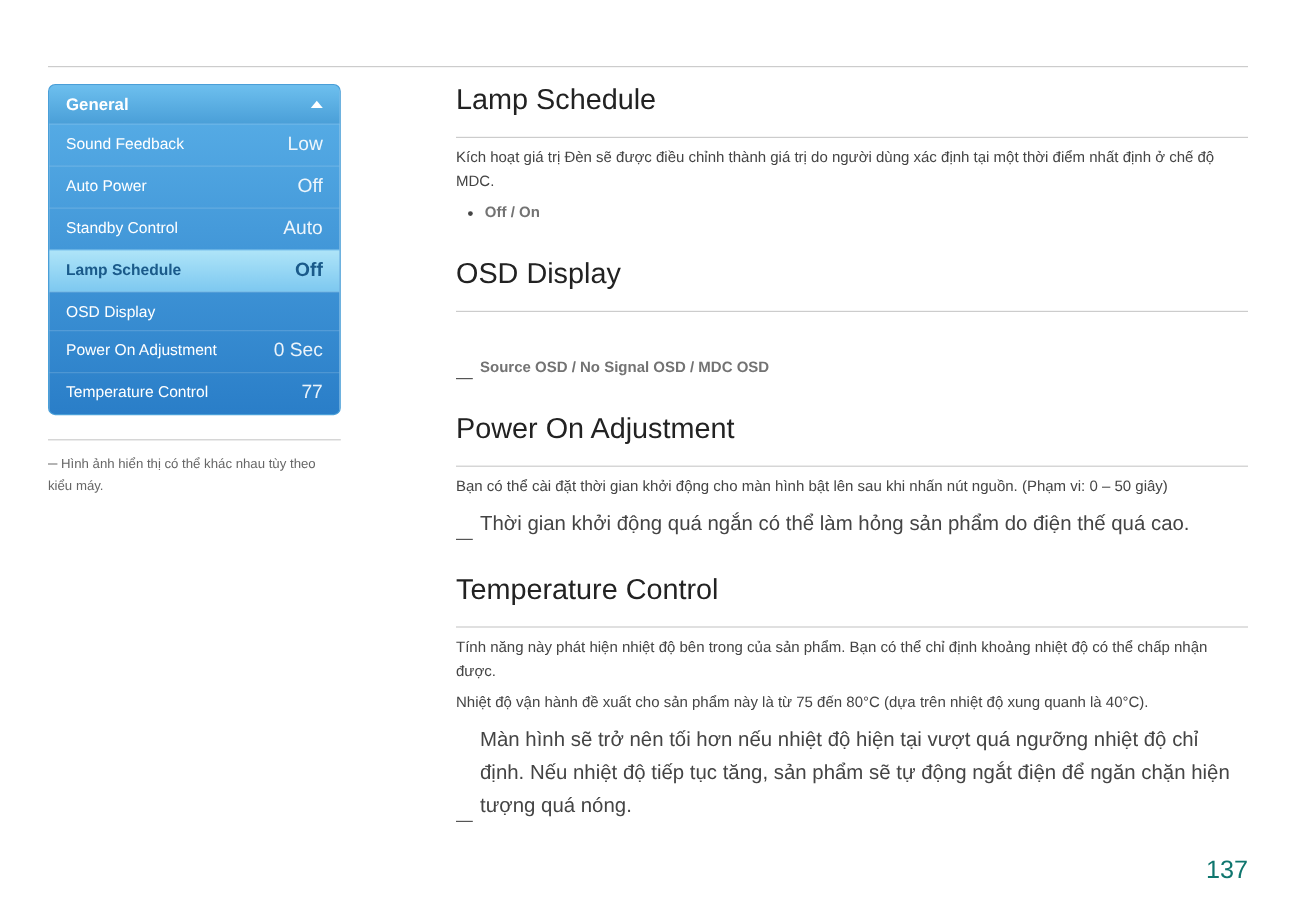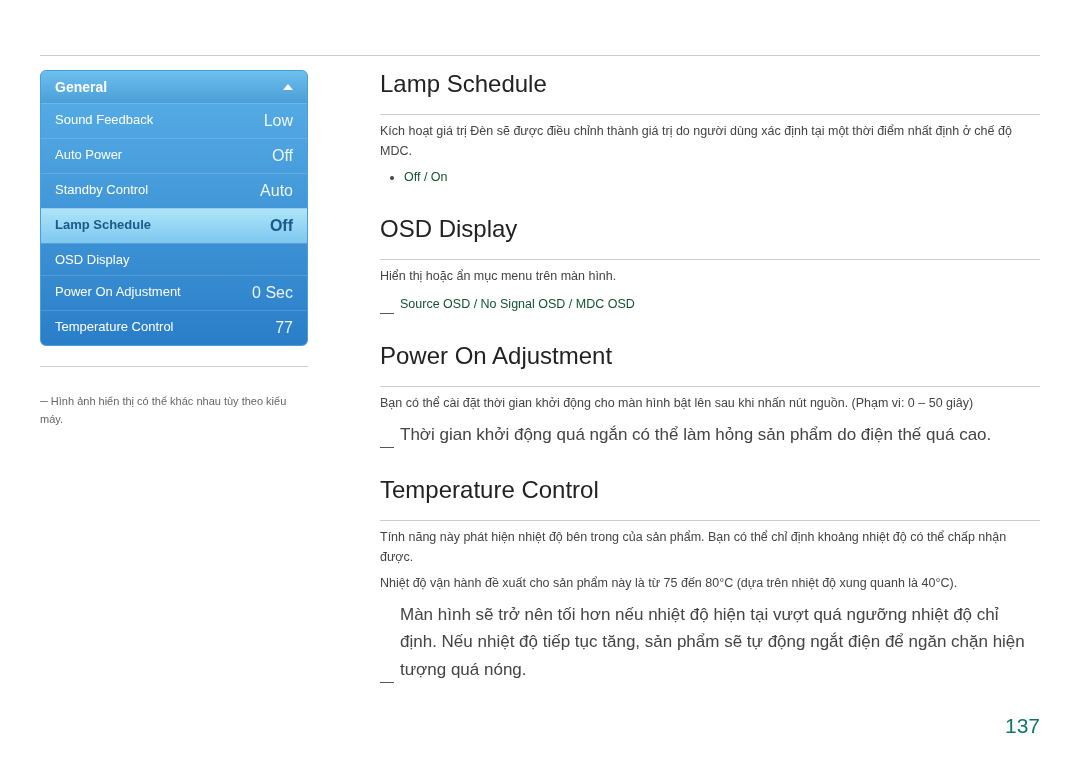--- a/index.html
+++ b/index.html
@@ -20,21 +20,21 @@
       right: 40px;
       height: 1px;
       background: #cccccc;
     }
 
     
     .sidebar {
       position: absolute;
       top: 70px;
       left: 40px;
-      width: 268px;
+      width: 244px;
     }
 
     .sidebar-panel {
       background: linear-gradient(180deg, #5ab0e8 0%, #2a7ec8 100%);
       border-radius: 6px;
       overflow: hidden;
       border: 1px solid #4a9fd8;
     }
 
     .sidebar-header {
@@ -82,21 +82,21 @@
       color: rgba(255,255,255,0.9);
       font-size: 16px;
     }
 
     .sidebar-item.active .item-value {
       color: #1a5a8a;
     }
 
     .sidebar-footer {
       margin-top: 20px;
-      padding-top: 24px;
+      padding-top: 10px;
       border-top: 1px solid #cccccc;
     }
 
     .sidebar-note {
       font-size: 11px;
       color: #666666;
     }
 
     
     .main-content {
@@ -129,22 +129,23 @@
       margin-left: 10px;
     }
 
     .highlight-list li {
       list-style: disc;
       margin-left: 14px;
       color: #444;
     }
 
     .highlight-orange {
-      color: #14532d;
-      font-weight: normal;
+      color: #737373;
+      font-weight: bold;
+      margin-top: 28px;
     }
 
     .highlight-line {
       display: flex;
       align-items: flex-end;
       margin-top: 8px;
       font-size: 12.5px;
     }
 
     .dash-line {
@@ -244,21 +245,20 @@
           <span class="highlight-orange">Off / On</span>
         </li>
       </ul>
     </div>
   </div>
 
   <div class="section">
     <div class="section-title">OSD Display</div>
     <div class="divider-line"></div>
     <div class="section-body">
-      <span>Hiển thị hoặc ẩn mục menu trên màn hình.</span>
       <div class="highlight-line">
         <span class="dash-line"></span>
         <span class="highlight-orange">Source OSD / No Signal OSD / MDC OSD</span>
       </div>
     </div>
   </div>
 
   <div class="section">
     <div class="section-title">Power On Adjustment</div>
     <div class="divider-line"></div>

